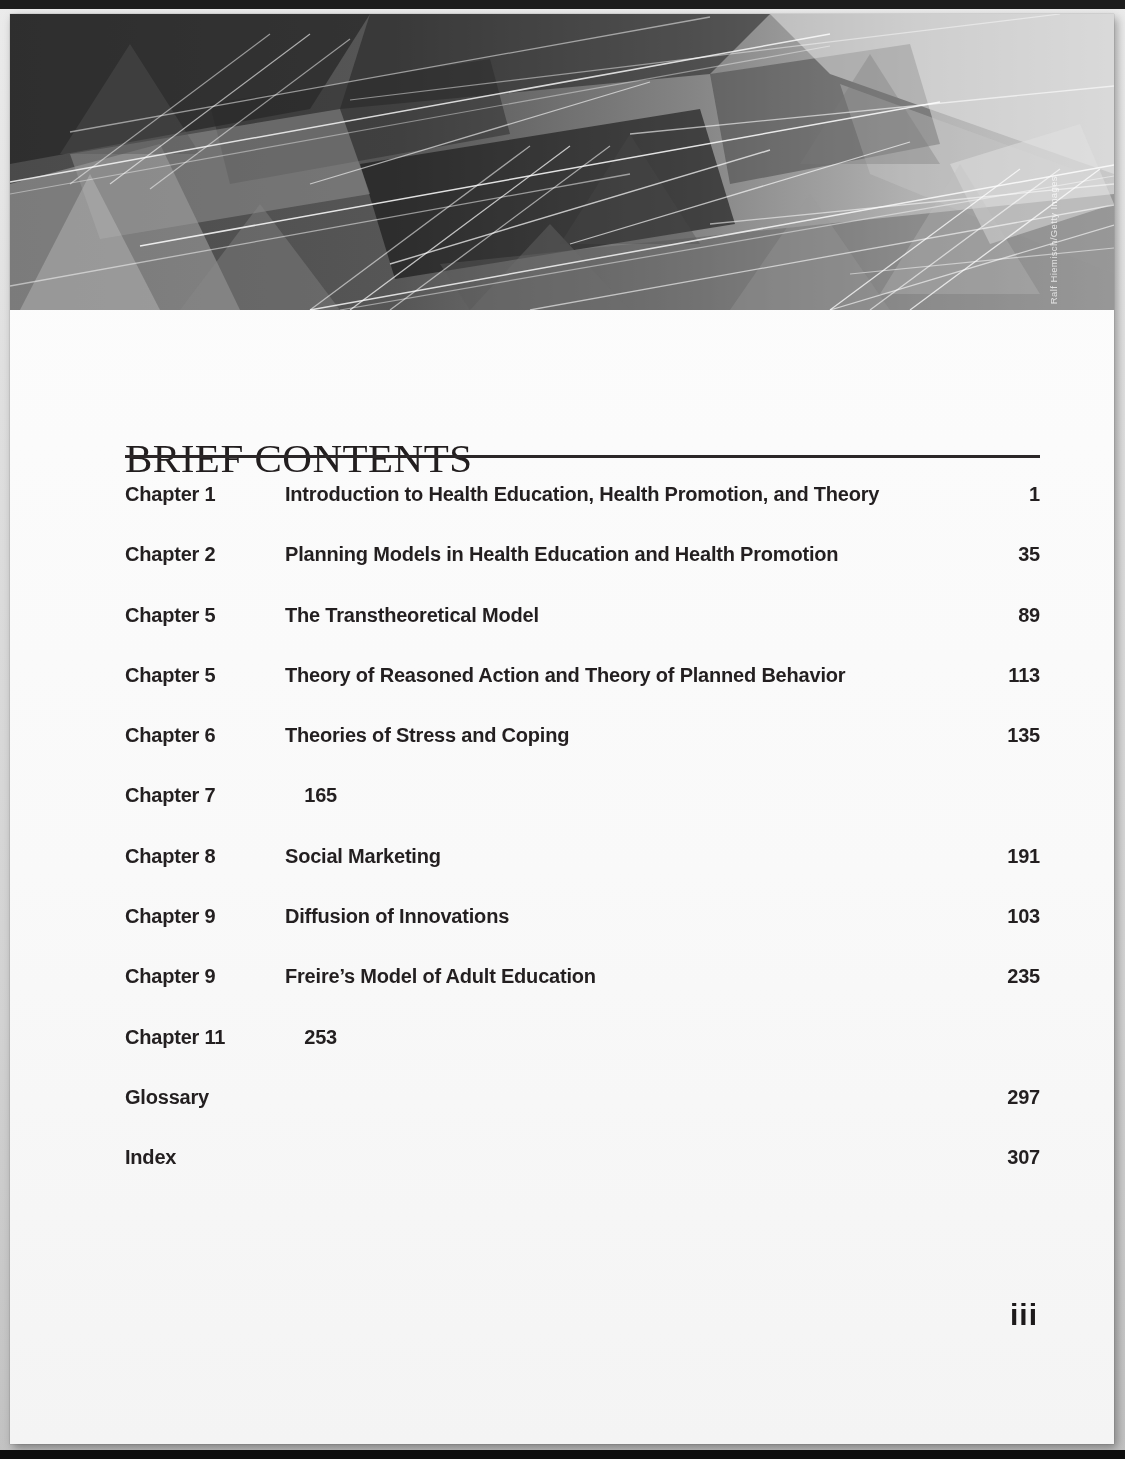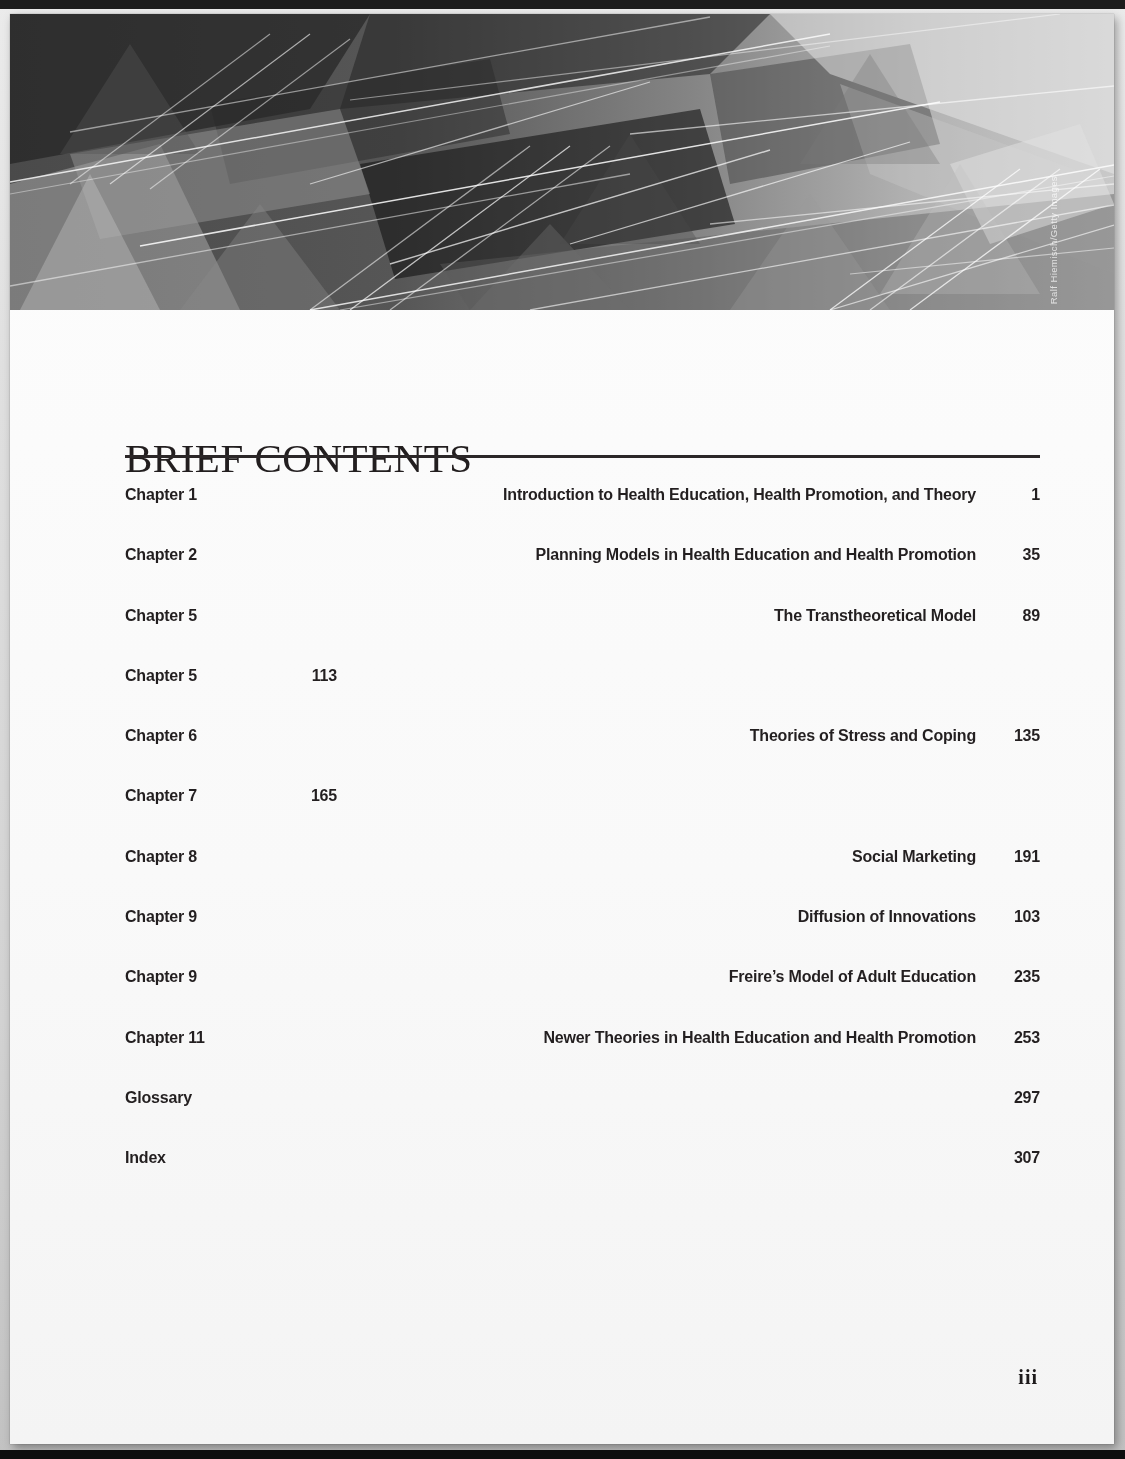--- a/index.html
+++ b/index.html
@@ -29,28 +29,28 @@
   .doc-title{
     position:absolute;left:115px;top:381px;
     font-family:"Liberation Serif","DejaVu Serif",serif;
     font-size:41px;font-weight:normal;letter-spacing:0.5px;color:#221e1f;
     line-height:1;
     margin-top:43px;
   }
   .title-rule{position:absolute;left:115px;top:441px;width:915px;height:3px;background:#2b2728;}
   .toc{position:absolute;left:115px;top:470px;width:915px;}
   .toc-row{display:flex;align-items:flex-start;height:21px;margin-bottom:39.3px;
-    font-size:16px;font-weight:bold;letter-spacing:-0.2px;color:#231f20;line-height:21px;}
+    font-size:20px;font-weight:bold;letter-spacing:-0.2px;color:#231f20;line-height:21px;}
   .toc-label{flex:0 0 160px;}
-  .toc-title{flex:1 1 auto;padding-right:12px;text-align:right;}
+  .toc-title{flex:1 1 auto;padding-right:12px;}
   .toc-page{flex:0 0 auto;min-width:52px;text-align:right;}
   .folio{
-    position:absolute;right:76px;top:1352px;
-    font-family:Liberation Serif, serif;
-    font-size:20px;font-weight:bold;color:#1d1a1b;letter-spacing:1px;
+    position:absolute;right:76px;top:1284px;
+    font-family:Liberation Sans, sans-serif;
+    font-size:30px;font-weight:bold;color:#1d1a1b;letter-spacing:1px;
   }
 </style>
 </head>
 <body>
 
 <div class="top-bar"></div>
 
 <div class="page">
 
   <div class="header-art">
@@ -139,20 +139,21 @@
       <span class="toc-title">Planning Models in Health Education and Health Promotion</span>
       <span class="toc-page">35</span>
     </div>
     <div class="toc-row">
       <span class="toc-label">Chapter 5</span>
       <span class="toc-title">The Transtheoretical Model</span>
       <span class="toc-page">89</span>
     </div>
     <div class="toc-row">
       <span class="toc-label">Chapter 5</span>
+      <span class="toc-title">Theory of Reasoned Action and Theory of Planned Behavior</span>
       <span class="toc-page">113</span>
     </div>
     <div class="toc-row">
       <span class="toc-label">Chapter 6</span>
       <span class="toc-title">Theories of Stress and Coping</span>
       <span class="toc-page">135</span>
     </div>
     <div class="toc-row">
       <span class="toc-label">Chapter 7</span>
       <span class="toc-page">165</span>
@@ -167,21 +168,20 @@
       <span class="toc-title">Diffusion of Innovations</span>
       <span class="toc-page">103</span>
     </div>
     <div class="toc-row">
       <span class="toc-label">Chapter 9</span>
       <span class="toc-title">Freire’s Model of Adult Education</span>
       <span class="toc-page">235</span>
     </div>
     <div class="toc-row">
       <span class="toc-label">Chapter 11</span>
-      <span class="toc-title">Newer Theories in Health Education and Health Promotion</span>
       <span class="toc-page">253</span>
     </div>
     <div class="toc-row">
       <span class="toc-label">Glossary</span>
       <span class="toc-title"></span>
       <span class="toc-page">297</span>
     </div>
     <div class="toc-row">
       <span class="toc-label">Index</span>
       <span class="toc-title"></span>

